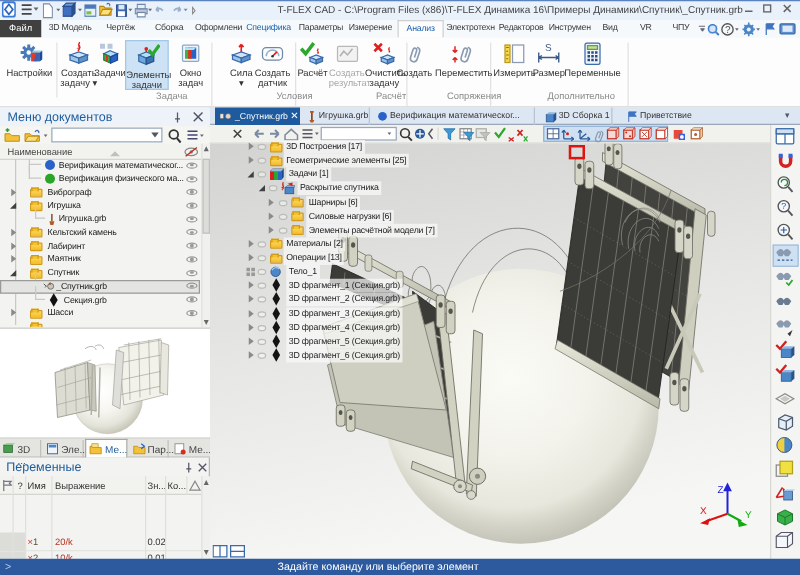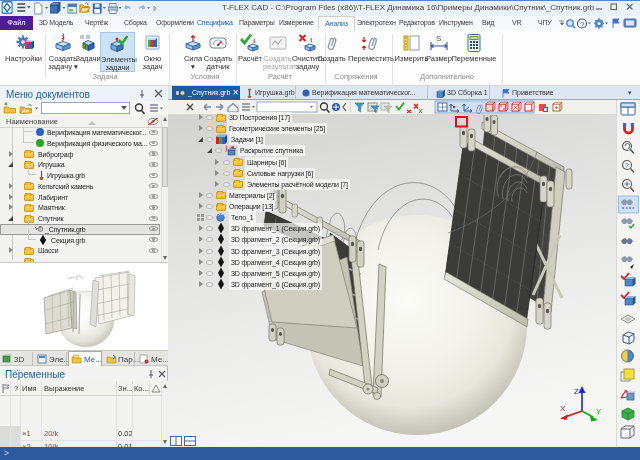--- a/index.html
+++ b/index.html
@@ -5,27 +5,27 @@
 *{margin:0;padding:0;box-sizing:border-box;}
 html,body{width:640px;height:460px;overflow:hidden;font-family:"Liberation Sans",sans-serif;}
 body{position:relative;background:#f0f0ee;}
 .abs{position:absolute;}
 
 #titlebar{left:0;top:0;width:640px;height:16px;background:#e9f1fb;border-top:1px solid #5a82c0;}
 #title-text{left:222px;top:3px;width:400px;height:12px;font-size:8px;color:#444;white-space:nowrap;}
 
 #menurow{left:0;top:16px;width:640px;height:14px;background:#f6f9fc;}
 .mtab{position:absolute;top:0;height:14px;font-size:7px;letter-spacing:-0.2px;line-height:14px;color:#3a3a3a;white-space:nowrap;}
-#fileTab{left:0;width:33px;font-size:7.5px;letter-spacing:0;background:#4c1d95;color:#fff;text-align:center;}
+#fileTab{left:0;width:33px;font-size:7.5px;letter-spacing:0;background:#404040;color:#fff;text-align:center;}
 #analizTab{left:318px;width:37px;background:#fdfdfd;border:1px solid #d0d0d0;border-bottom:none;color:#1e62ac;text-align:center;}
 
 #ribbon{left:0;top:30px;width:640px;height:56px;background:#fdfdfd;border-bottom:1px solid #d5d5d5;}
 .rbtn{position:absolute;top:2px;text-align:center;font-size:7.5px;color:#333;line-height:8px;}
 .rbtn svg{display:block;margin:1px auto 2px auto;}
-.rlabel{position:absolute;font-size:7.5px;color:#8a8a8a;text-align:center;}
+.rlabel{position:absolute;font-size:7.5px;color:#8a8a8a;text-align:right;}
 .rsep{position:absolute;top:4px;width:1px;height:76px;background:#e2e2e2;}
 
 #doctabs{left:168px;top:86px;width:472px;height:14px;background:#dde7f3;border-bottom:1px solid #9aa7b8;}
 .dtab{position:absolute;top:0;height:14px;font-size:7px;line-height:14px;color:#333;white-space:nowrap;}
 
 #leftpanel{left:0;top:86px;width:168px;height:361px;background:#f3f3f1;border-right:1px solid #b9b9b9;}
 
 #tb3d{left:168px;top:100px;width:448px;height:15px;background:#f1f1ee;border-bottom:1px solid #d8d8d4;}
 
 #righttb{left:616px;top:100px;width:24px;height:347px;background:#f4f4f2;border-left:1px solid #d8d8d4;}
@@ -961,13 +961,14 @@
 
 <svg class="abs" style="left:170px;top:436px;" width="28" height="11" viewBox="0 0 28 11">
 <rect x="0.5" y="0.5" width="11" height="9" fill="#fdfdfb" stroke="#3a6aaa"></rect>
     <path d="M6 0.5v9" stroke="#3a6aaa" stroke-width="1"></path>
 <rect x="14.5" y="0.5" width="11" height="9" fill="#fdfdfb" stroke="#3a6aaa"></rect>
     <path d="M14.5 5h11" stroke="#3a6aaa" stroke-width="1"></path>
 </svg>
 
 <div class="abs" id="statusbar">
     <span style="position:absolute;left:4px;color:#bcd2ee;">&gt;</span>
+    <span style="position:absolute;left:222px;">Задайте команду или выберите элемент</span>
   </div>
 
 </body></html>

